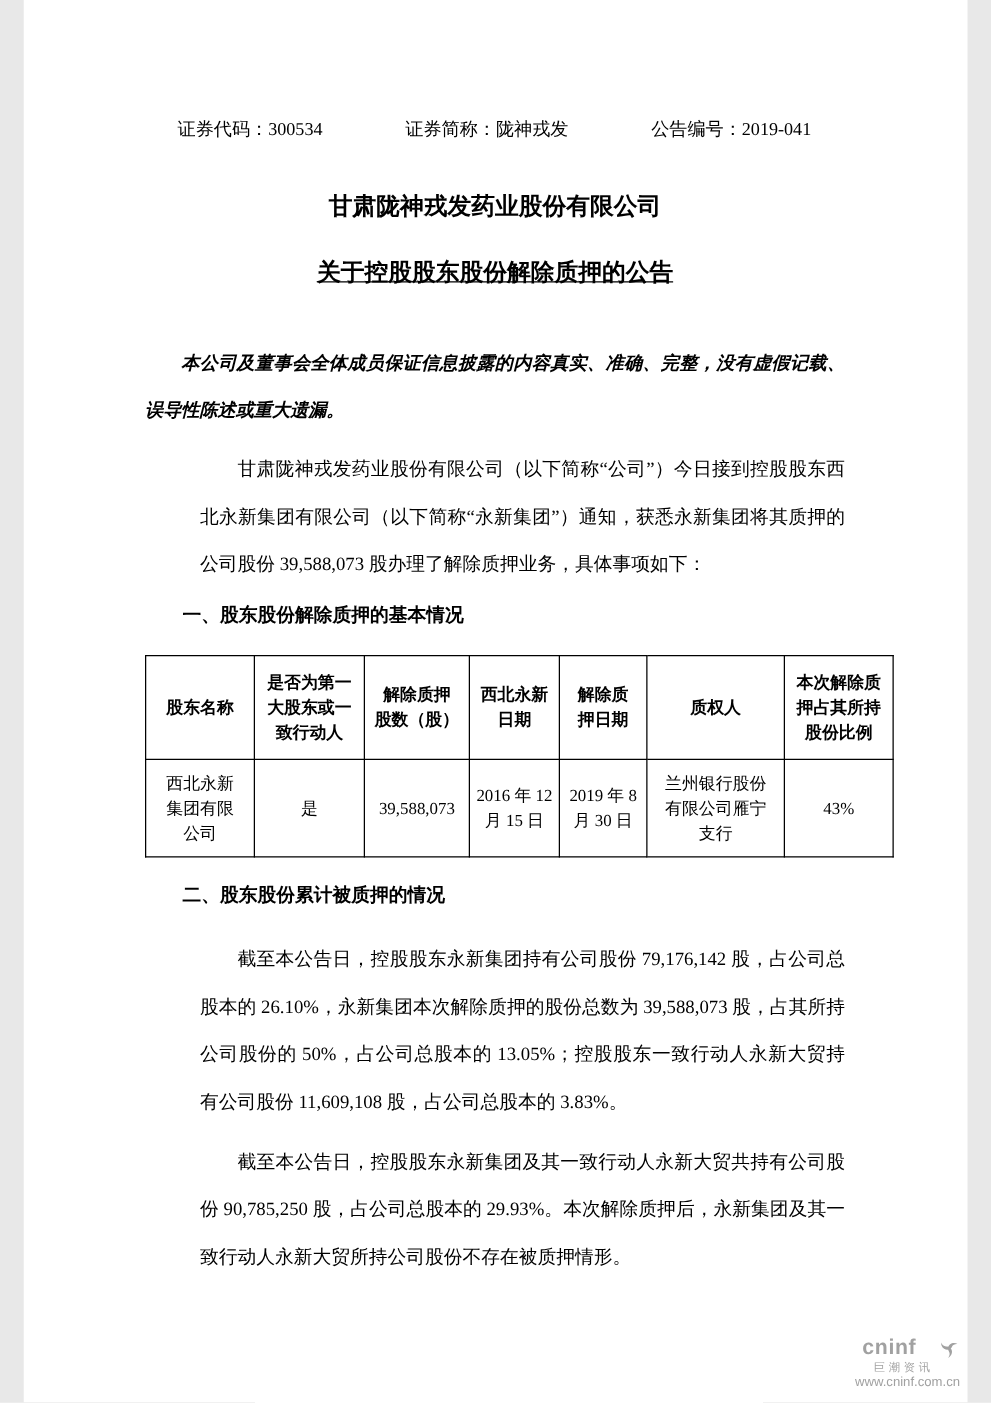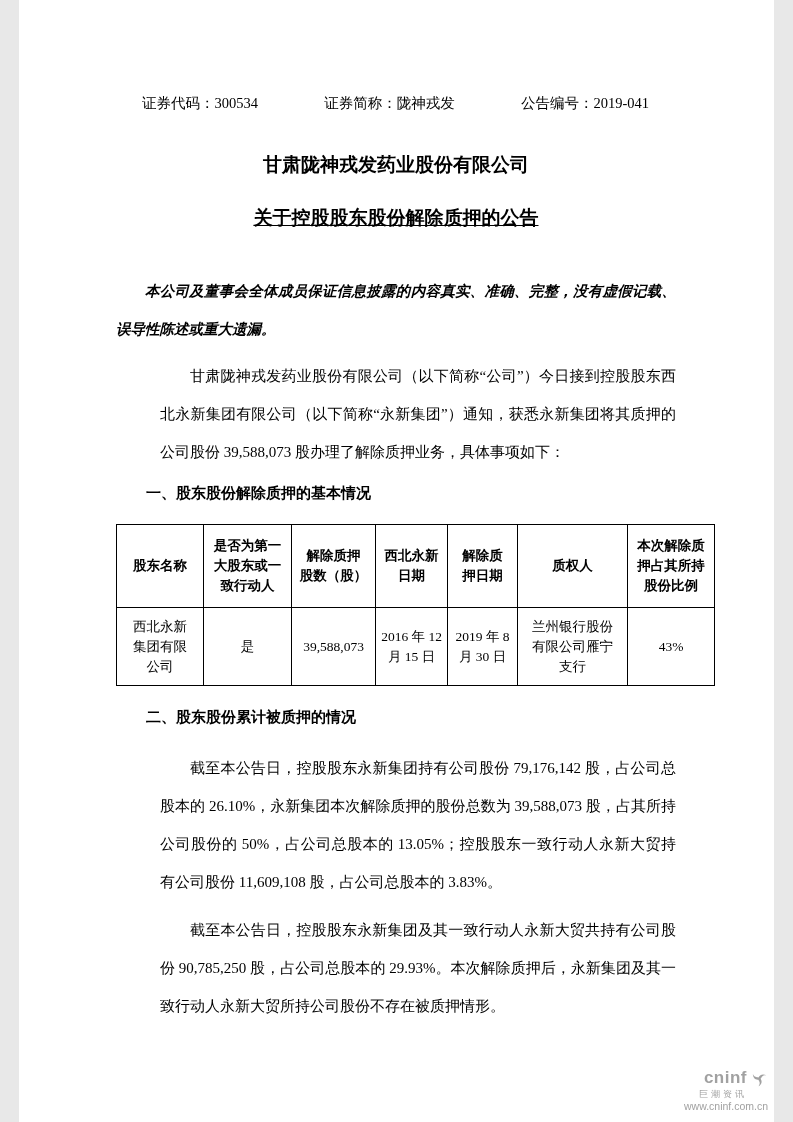--- a/index.html
+++ b/index.html
@@ -106,21 +106,21 @@
     bottom: 9px;
     text-align: right;
     color: #a1a1a1;
     font-family: "Liberation Sans", "DejaVu Sans", sans-serif;
     line-height: 1.1;
   }
   .logo-top {
     display: flex;
     align-items: flex-start;
     justify-content: flex-end;
-    gap: 1px;
+    gap: 15px;
   }
   .logo-brand {
     font-size: 17px;
     font-weight: bold;
     letter-spacing: 0.5px;
   }
   .logo-swirl { width: 20px; height: 20px; }
   .logo-cn {
     font-size: 9px;
     letter-spacing: 3px;

